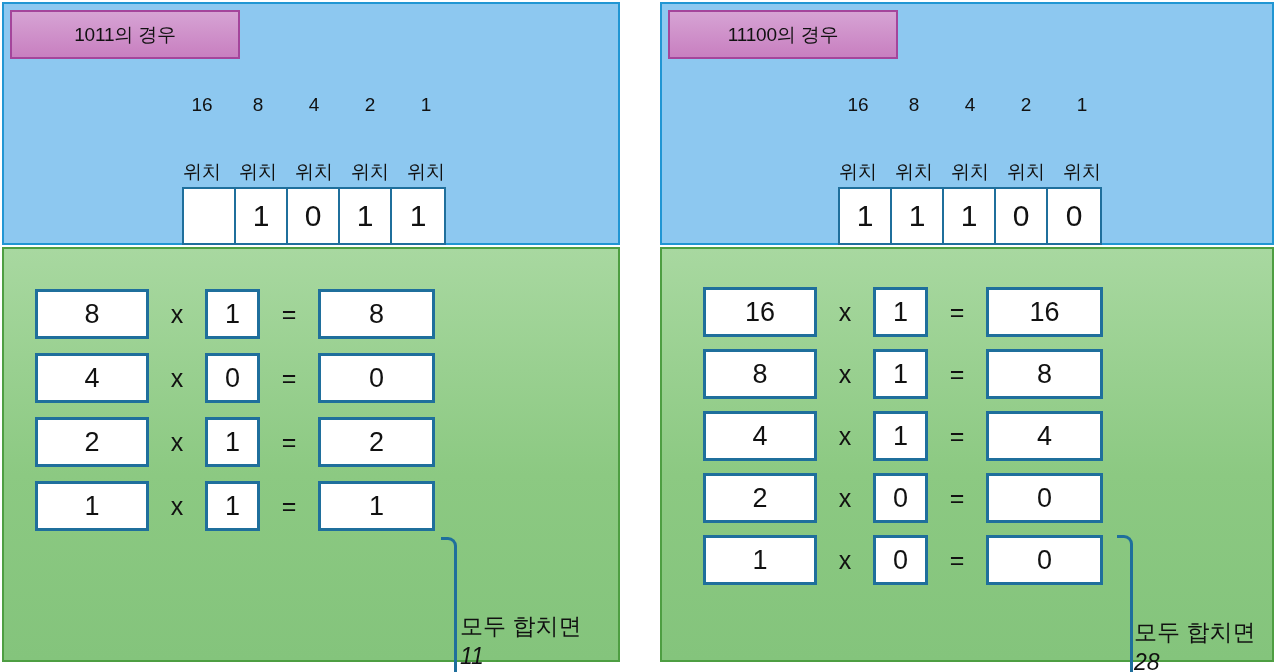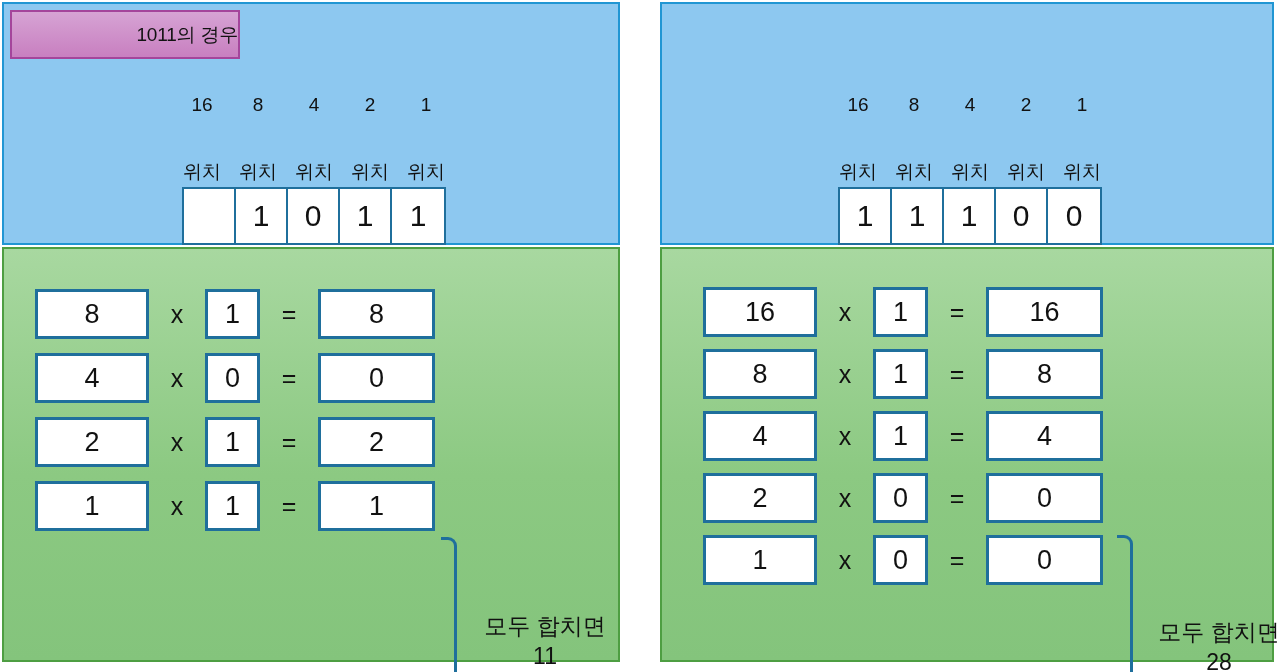--- a/index.html
+++ b/index.html
@@ -58,21 +58,21 @@
     position: absolute;
     left: 6px;
     top: 6px;
     width: 230px;
     height: 49px;
     box-sizing: border-box;
     background: linear-gradient(180deg, #d6a3d4 0%, #c87fc0 100%);
     border: 2px solid #a4459b;
     display: flex;
     align-items: center;
-    justify-content: flex-end;
+    justify-content: center;
     color: #111111;
     font-size: 19px;
     letter-spacing: -0.2px;
   }
 
   
   .bits-block {
     position: absolute;
     top: 90px;
     display: flex;
@@ -172,29 +172,28 @@
     border: 3px solid #1f6f9c;
     border-left: none;
     border-radius: 0 9px 9px 0;
     box-sizing: border-box;
   }
   .brace.left-brace  { left: 437px; top: 288px; height: 264px; }
   .brace.right-brace { left: 455px; top: 286px; height: 332px; }
 
   .sum-caption {
     position: absolute;
-    text-align: center;
     color: #111111;
     font-size: 23px;
     line-height: 30px;
     width: 170px;
   }
   .sum-caption.left-sum  { left: 456px; top: 362px; }
   .sum-caption.right-sum { left: 472px; top: 368px; }
-  .sum-caption .sum-total { display: block; }
+  .sum-caption .sum-total { display: block; font-style: italic; }
 </style>
 </head>
 <body>
 
 <div class="stage">
 
   <div class="panel left">
 
     <div class="blue-zone">
       <div class="title-tag">
@@ -277,20 +276,23 @@
       <div class="sum-caption left-sum">
         <span>모두 합치면</span>
         <span class="sum-total">11</span>
       </div>
     </div>
   </div>
 
   <div class="panel right">
 
     <div class="blue-zone">
+      <div class="title-tag">
+        <span>11100의 경우</span>
+      </div>
 
       <div class="bits-block right-bits">
         <div class="place-labels">
           <div class="place-label">
             <span class="pv-num">16</span>
             <span class="pv-word">위치</span>
           </div>
           <div class="place-label">
             <span class="pv-num">8</span>
             <span class="pv-word">위치</span>

